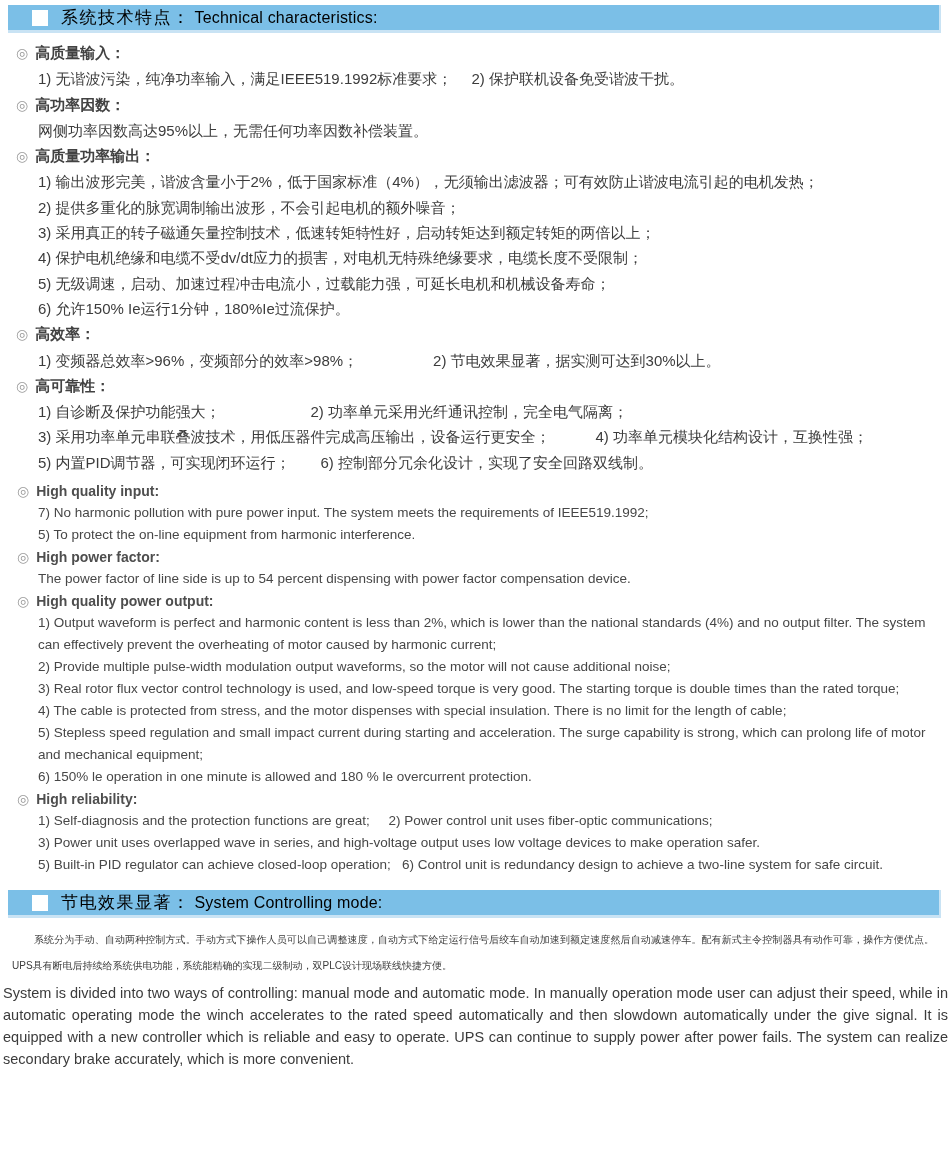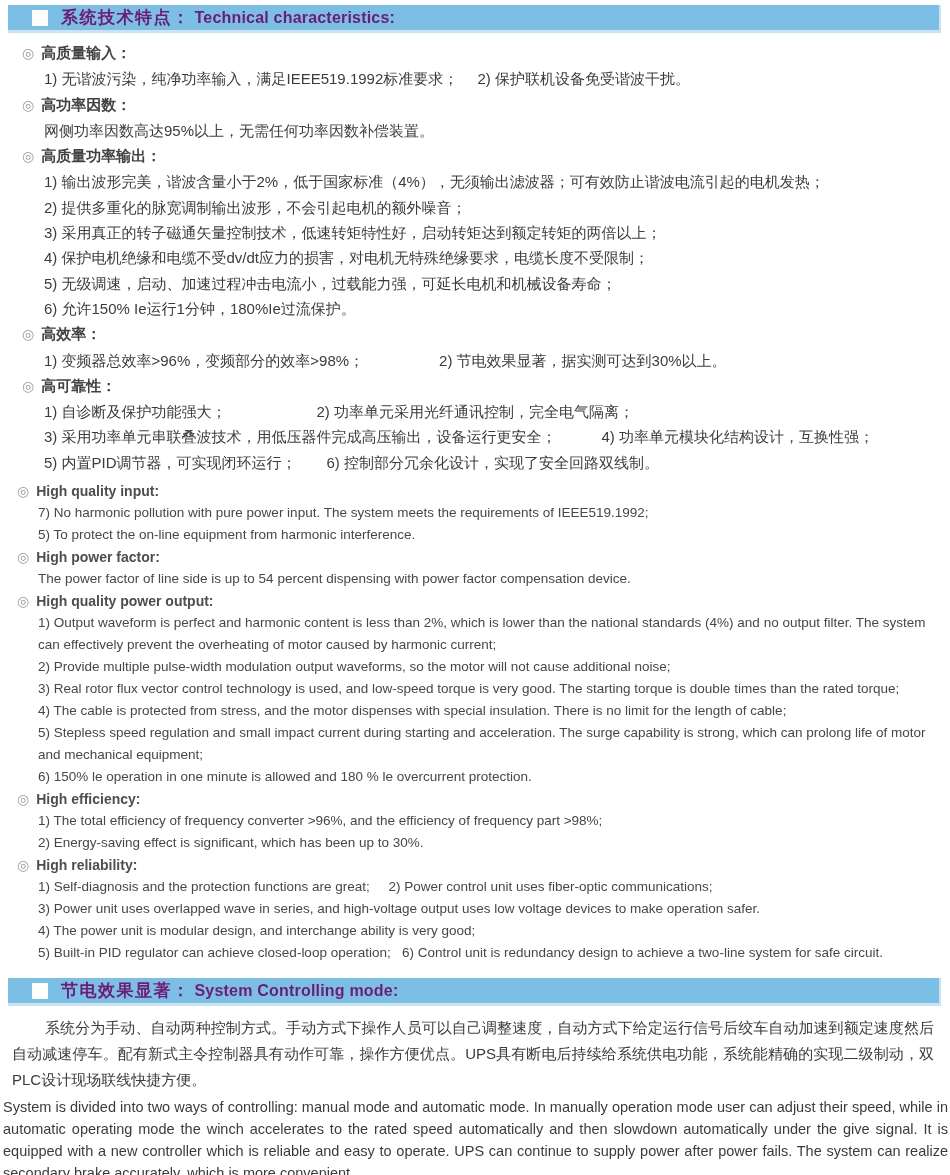--- a/index.html
+++ b/index.html
@@ -14,44 +14,44 @@
     height: 28px; margin: 5px 9px 0 8px;
     background: #7bbfe7;
     border-bottom: 3px solid #c9e3f4;
     border-right: 2px solid #c9e3f4;
     display: flex; align-items: center;
   }
   .header-square {
     width: 16px; height: 16px; background: #ffffff; flex: 0 0 auto;
     margin-left: 24px;
   }
-  .header-title { margin-left: 13px; color: #701a75; font-weight: bold; white-space: pre; text-align: center; }
+  .header-title { margin-left: 13px; color: #000000; font-weight: normal; white-space: pre; text-align: center; }
   .header-title .cn { font-size: 17px; letter-spacing: 1.5px; }
   .header-title .en { font-size: 16px; margin-left: 4px; letter-spacing: 0.2px; }
 
   .features-cn {
-    margin: 7px 12px 0 0; padding-left: 22px;
+    margin: 7px 12px 0 0; padding-left: 16px;
     font-size: 15px; line-height: 25.3px; color: #3c3c3c;
   }
   .features-cn .feat-head { font-weight: bold; color: #424242; }
   .ring {
     font-weight: normal; color: #9c9c9c; margin-right: 7px; font-size: 14px;
   }
   .features-cn .feat-line { padding-left: 22px; white-space: pre-wrap; }
 
   .features-en {
     margin: 5px 8px 0 0; padding-left: 17px;
     font-size: 13.5px; line-height: 22px; color: #474747;
   }
   .features-en .feat-head { font-weight: bold; font-size: 14px; color: #4e4e4e; }
   .features-en .feat-line { padding-left: 21px; white-space: pre-wrap; }
 
   .para-cn {
     margin: 9px 16px 0 12px;
-    font-size: 15px; line-height: 26px; color: #3b3b3b;
+    font-size: 10px; line-height: 26px; color: #3b3b3b;
     text-align: justify; text-indent: 2.2em;
   }
   .para-en {
     margin: 3px 2px 0 3px;
     font-size: 14.5px; line-height: 22px; color: #3b3b3b;
     text-align: justify;
   }
 </style>
 </head>
 <body>
@@ -106,29 +106,23 @@
     <div>
       <div class="feat-head"><span class="ring">◎</span><span>High quality power output:</span></div>
       <div class="feat-line">1) Output waveform is perfect and harmonic content is less than 2%, which is lower than the national standards (4%) and no output filter. The system can effectively prevent the overheating of motor caused by harmonic current;</div>
       <div class="feat-line">2) Provide multiple pulse-width modulation output waveforms, so the motor will not cause additional noise;</div>
       <div class="feat-line">3) Real rotor flux vector control technology is used, and low-speed torque is very good. The starting torque is double times than the rated torque;</div>
       <div class="feat-line">4) The cable is protected from stress, and the motor dispenses with special insulation. There is no limit for the length of cable;</div>
       <div class="feat-line">5) Stepless speed regulation and small impact current during starting and acceleration. The surge capability is strong, which can prolong life of motor and mechanical equipment;</div>
       <div class="feat-line">6) 150% le operation in one minute is allowed and 180 % le overcurrent protection.</div>
     </div>
     <div>
-      <div class="feat-head"><span class="ring">◎</span><span>High efficiency:</span></div>
-      <div class="feat-line">1) The total efficiency of frequency converter &gt;96%, and the efficiency of frequency part &gt;98%;</div>
-      <div class="feat-line">2) Energy-saving effect is significant, which has been up to 30%.</div>
-    </div>
-    <div>
       <div class="feat-head"><span class="ring">◎</span><span>High reliability:</span></div>
       <div class="feat-line">1) Self-diagnosis and the protection functions are great;     2) Power control unit uses fiber-optic communications;</div>
       <div class="feat-line">3) Power unit uses overlapped wave in series, and high-voltage output uses low voltage devices to make operation safer.</div>
-      <div class="feat-line">4) The power unit is modular design, and interchange ability is very good;</div>
       <div class="feat-line">5) Built-in PID regulator can achieve closed-loop operation;   6) Control unit is redundancy design to achieve a two-line system for safe circuit.</div>
     </div>
   </div>
 
   <div class="header-bar" style="margin-top:14px;">
     <span class="header-square"></span>
     <span class="header-title"><span class="cn">节电效果显著：</span><span class="en">System Controlling mode:</span></span>
   </div>
 
   <div class="para-cn">系统分为手动、自动两种控制方式。手动方式下操作人员可以自己调整速度，自动方式下给定运行信号后绞车自动加速到额定速度然后自动减速停车。配有新式主令控制器具有动作可靠，操作方便优点。UPS具有断电后持续给系统供电功能，系统能精确的实现二级制动，双PLC设计现场联线快捷方便。</div>

